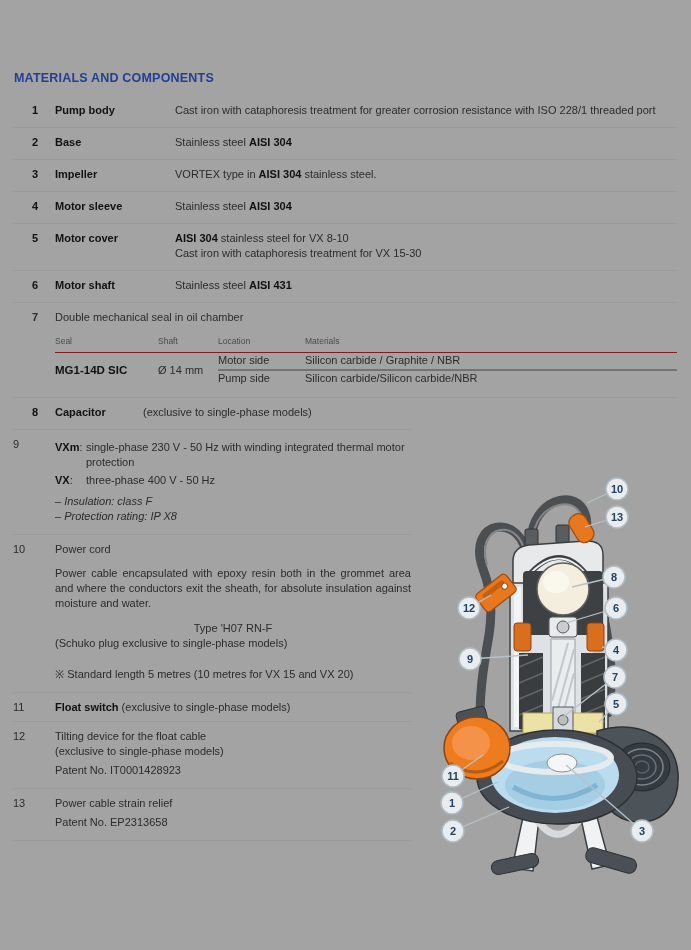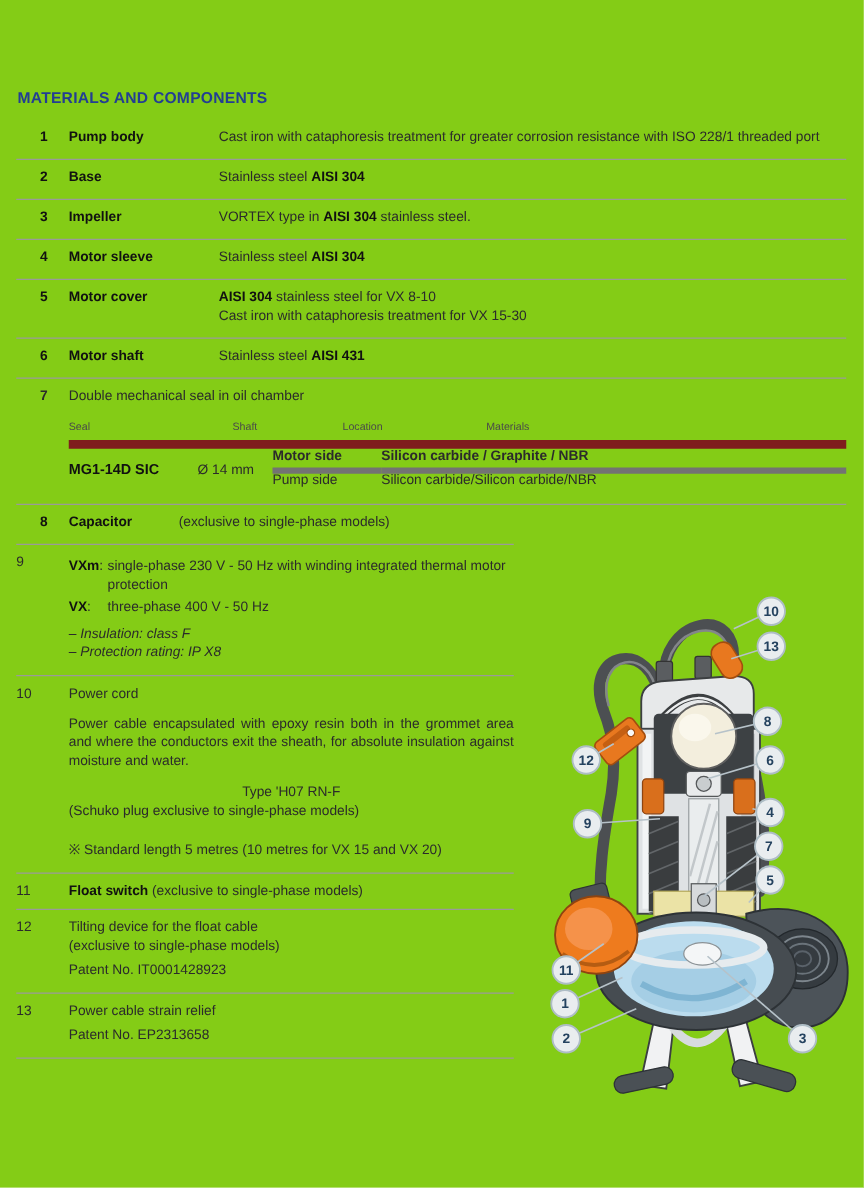--- a/index.html
+++ b/index.html
@@ -1,41 +1,41 @@
 <!DOCTYPE html>
 <html><head>
 <meta charset="utf-8">
 <style>
   html,body{margin:0;padding:0;background:#ffffff;}
   body{width:691px;height:950px;position:relative;overflow:hidden;
        font-family:"Liberation Sans",sans-serif;color:#2b2b2b;}
-  .page{position:absolute;inset:0;background:#84cc16;padding-left:12px;}
+  .page{position:absolute;inset:0;background:#a3a3a3;padding-left:12px;}
 
   .doc-title{position:absolute;left:14px;top:71px;font-size:12.5px;font-weight:bold;
              color:#233e93;letter-spacing:.2px;}
 
   .rows{position:absolute;left:13px;top:96px;width:664px;font-size:11px;line-height:15px;}
   .row{display:grid;grid-template-columns:42px 120px 1fr;
        padding:7px 0 9px;border-bottom:1px solid #9a9a9a;}
   .row .num{font-weight:bold;color:#111;padding-left:19px;}
   .row .term{font-weight:bold;color:#111;}
   .row .desc{color:#2b2b2b;}
   b,.b{font-weight:bold;color:#111;}
 
   
   .row7{display:block;padding:7px 0 10px;border-bottom:1px solid #9a9a9a;}
   .r7-head{display:grid;grid-template-columns:42px 1fr;}
   .sealtbl{margin-left:42px;margin-top:9px;width:622px;}
   .sealtbl .hdr{display:grid;grid-template-columns:103px 60px 87px 1fr;
-                font-size:8.5px;color:#4a4a4a;padding-bottom:3px;border-bottom:7px solid #7f1d1d;gap:28px;}
+                font-size:8.5px;color:#4a4a4a;padding-bottom:3px;border-bottom:1px solid #7f1d1d;}
   .sealtbl .bdy{display:grid;grid-template-columns:103px 60px 87px 1fr;grid-auto-rows:17px;
                 align-items:center;}
   .cell-seal{grid-row:1/3;grid-column:1;font-weight:bold;font-size:11.5px;color:#111;}
   .cell-shaft{grid-row:1/3;grid-column:2;}
-  .rl{height:100%;display:flex;align-items:center;border-bottom:5px solid #737373;font-weight:bold;}
+  .rl{height:100%;display:flex;align-items:center;border-bottom:2px solid #737373;}
   .g3{grid-column:3;} .g4{grid-column:4;}
 
   
   .narrow-wrap{width:398px;}
   .row8{grid-template-columns:42px 88px 1fr;}
   .rowblk{display:grid;grid-template-columns:42px 1fr;padding:7px 0 10px;
           border-bottom:1px solid #9a9a9a;}
   .rowblk .body{grid-column:2;}
   .spec{display:grid;grid-template-columns:31px 1fr;margin-top:3px;}
   .bullets{margin-top:6px;font-style:italic;}

